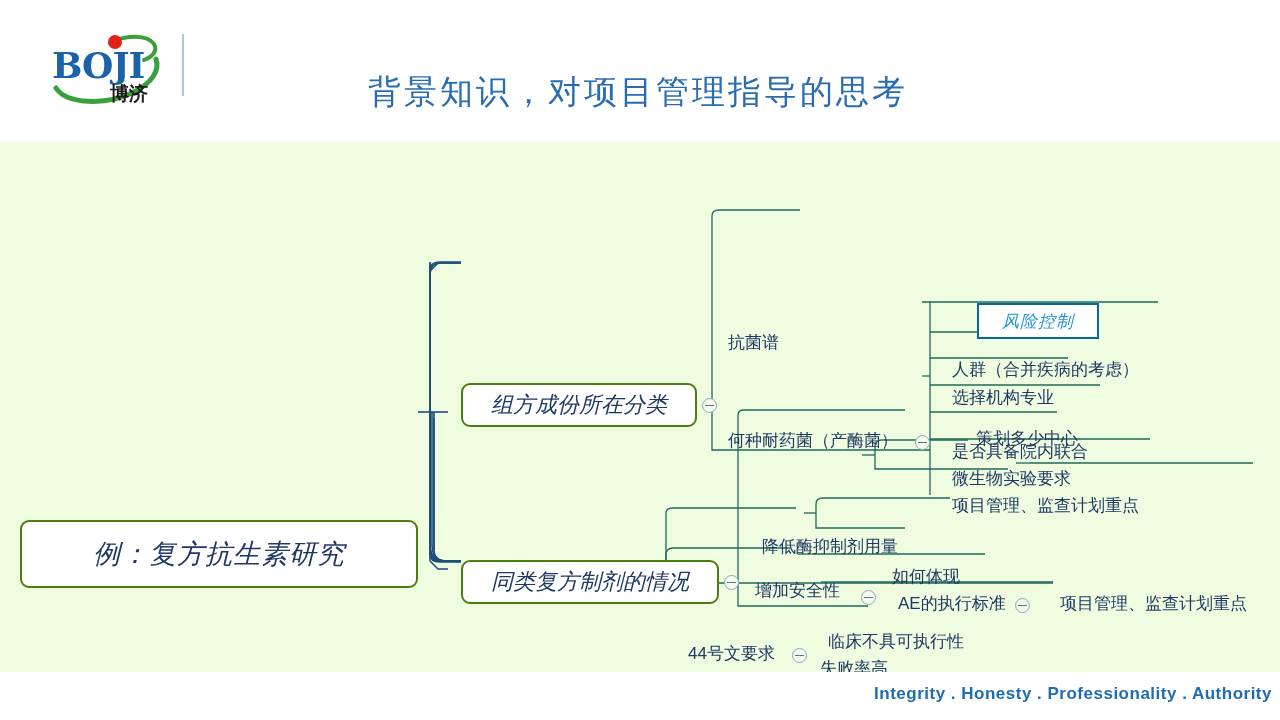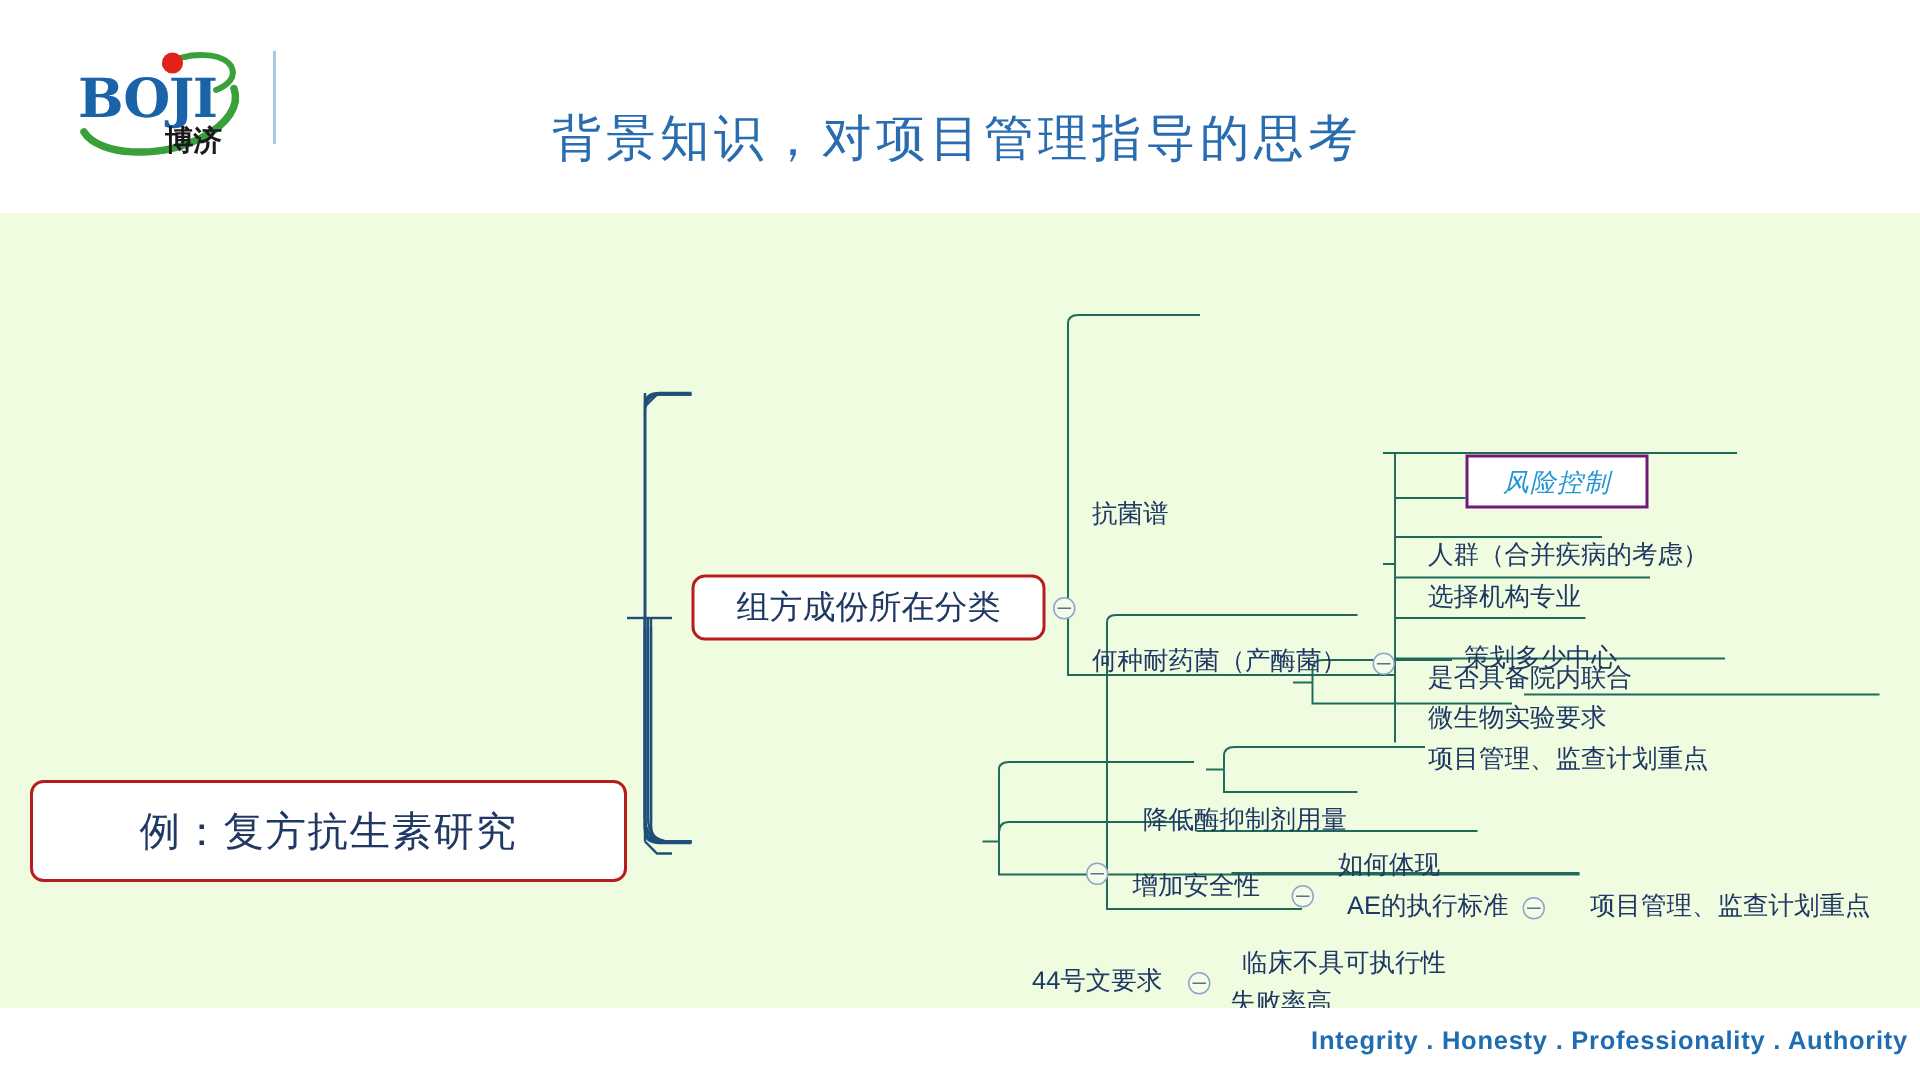--- a/index.html
+++ b/index.html
@@ -19,23 +19,23 @@
   #slide-title{position:absolute;left:368px;top:70px;width:660px;color:#2a6cb0;
     font-family:"DejaVu Serif","Liberation Serif",serif;font-size:33px;letter-spacing:3px;white-space:nowrap;}
 
   
   #canvas{position:absolute;left:0;top:142px;width:1280px;height:530px;background:#effce0;}
   #canvas-inner{position:absolute;left:0;top:0;width:1280px;height:530px;}
   #wires{position:absolute;left:0;top:0;}
 
   
   .mnode{
-    position:absolute;background:#ffffff;border:2px solid #b91c1c;border-radius:9px;
+    position:absolute;background:#ffffff;border:2px solid #4d7c0f;border-radius:9px;
     color:#1f3864;font-size:22px;display:flex;align-items:center;justify-content:center;
-    white-space:nowrap;box-sizing:border-box;
+    white-space:nowrap;box-sizing:border-box;font-style:italic;
   }
   #root-node{left:20px;top:378px;width:398px;height:68px;font-size:27px;letter-spacing:1px;}
   #b1-node{left:461px;top:241px;width:236px;height:44px;}
   #b2-node{left:461px;top:418px;width:258px;height:44px;}
   #b3-node{left:461px;top:539px;width:187px;height:44px;}
 
   
   .leaf{
     position:absolute;color:#1f3864;white-space:nowrap;font-size:15px;line-height:18px;
   }
@@ -45,21 +45,21 @@
   .toggle{
     position:absolute;width:15px;height:15px;border:1px solid #8aa7c4;border-radius:50%;
     background:#f4fbe9;box-sizing:border-box;
   }
   .toggle::before{
     content:"";position:absolute;left:2px;top:6px;width:9px;height:1px;background:#55728f;
   }
 
   
   .callout{
-    position:absolute;background:#ffffff;border:2px solid #701a75;
+    position:absolute;background:#ffffff;border:2px solid #0369a1;
     color:#2196d4;font-style:italic;font-size:17px;letter-spacing:1px;
     display:flex;align-items:center;justify-content:center;white-space:nowrap;box-sizing:border-box;
   }
   #callout-risk{left:977px;top:161px;width:122px;height:36px;}
 
   
   #footer{position:absolute;left:16px;top:672px;width:1280px;height:48px;background:#ffffff;}
   #footer-text{position:absolute;right:24px;top:12px;color:#1f6cb0;font-weight:bold;font-size:17px;
     letter-spacing:.5px;white-space:nowrap;}
 </style>
@@ -206,20 +206,21 @@
     <div class="leaf big" style="left:728px;top:290px;">何种耐药菌（产酶菌）</div>
     <div class="toggle" style="left:915px;top:293px;"></div>
 
     <div class="leaf big" style="left:952px;top:219px;">人群（合并疾病的考虑）</div>
     <div class="leaf big" style="left:952px;top:247px;">选择机构专业</div>
     <div class="leaf big" style="left:952px;top:288px;margin-left:24px;">策划多少中心</div>
     <div class="leaf big" style="left:952px;top:301px;">是否具备院内联合</div>
     <div class="leaf big" style="left:952px;top:328px;">微生物实验要求</div>
     <div class="leaf big" style="left:952px;top:355px;">项目管理、监查计划重点</div>
 
+    <div class="mnode" id="b2-node">同类复方制剂的情况</div>
     <div class="toggle" style="left:724px;top:433px;"></div>
 
     <div class="leaf big" style="left:762px;top:396px;">降低酶抑制剂用量</div>
     <div class="leaf big" style="left:755px;top:440px;">增加安全性</div>
     <div class="toggle" style="left:861px;top:448px;"></div>
 
     <div class="leaf big" style="left:892px;top:426px;">如何体现</div>
     <div class="leaf big" style="left:898px;top:453px;">AE的执行标准</div>
     <div class="toggle" style="left:1015px;top:456px;"></div>
     <div class="leaf big" style="left:1060px;top:453px;">项目管理、监查计划重点</div>

